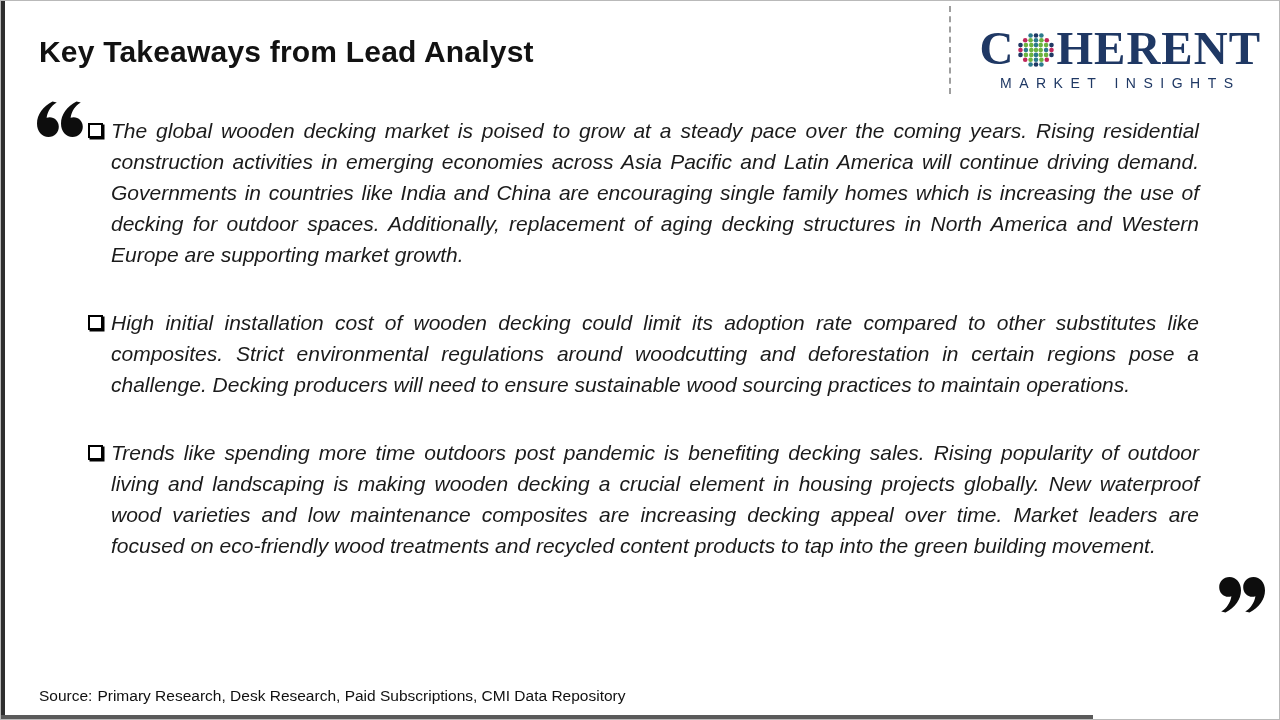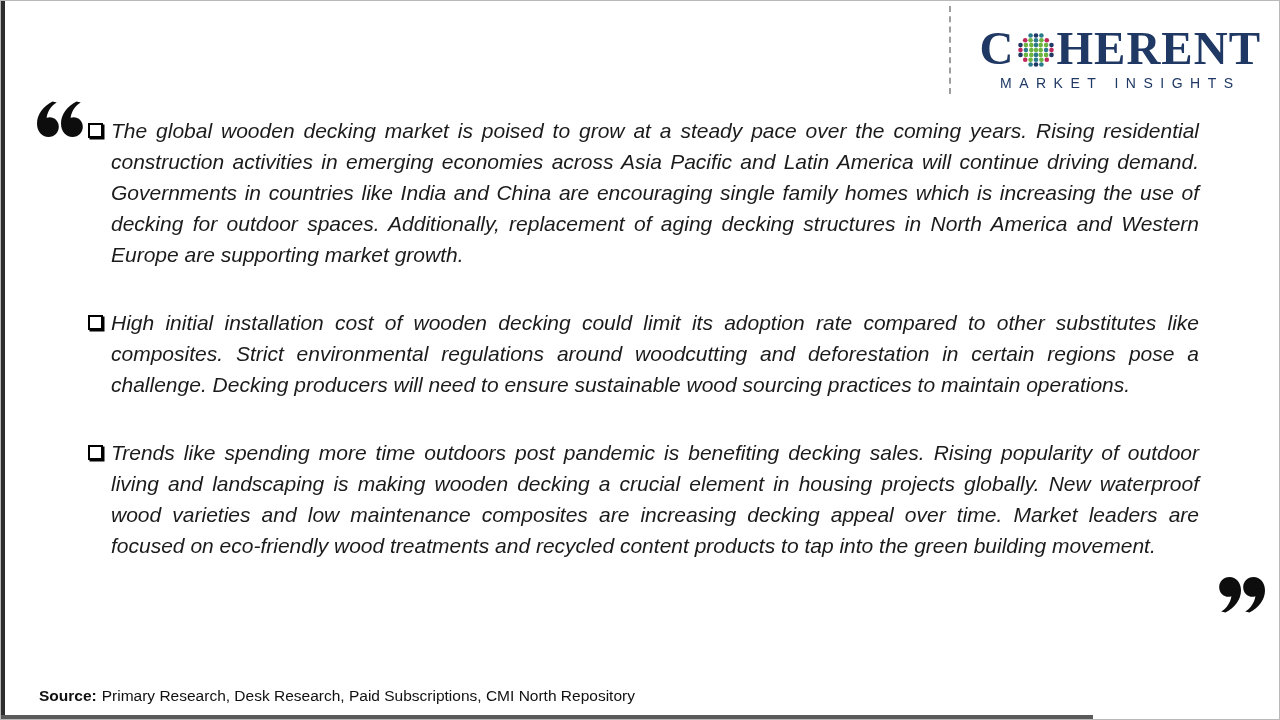--- a/index.html
+++ b/index.html
@@ -32,30 +32,31 @@
     position:relative;padding-left:22px;margin:0 0 37px 0;
     font-style:italic;font-size:21px;line-height:31px;color:#1b1b1b;
     text-align:justify;
   }
   .square-bullet{
     position:absolute;left:-1px;top:8px;width:11px;height:11px;
     border:2px solid #000;background:#fff;box-shadow:1.5px 1.5px 0 #000;
   }
   
   .source-line{position:absolute;left:38px;top:686px;font-size:15.5px;color:#101010;}
-  .source-label{font-weight:700;}
+  .source-label{font-weight:400;}
   .source-text{margin-left:5px;}
 </style>
 </head>
 <body>
 
 <div class="slide">
   <div class="left-bar"></div>
   <div class="bottom-bar"></div>
 
+  <div class="page-title">Key Takeaways from Lead Analyst</div>
 
   <div class="logo-divider"></div>
   <div class="logo">
     <div class="logo-row1">
       <span>C</span>
       <svg class="logo-globe" width="40" height="40" viewBox="0 0 40 40">
         <g>
           <circle cx="14.6" cy="5.5" r="2.3" fill="#2B7A8C"></circle>
             <circle cx="20" cy="5.5" r="2.3" fill="#1F3864"></circle>
             <circle cx="25.4" ccy="5.5" cy="5.5" r="2.3" fill="#2B7A8C"></circle>
@@ -115,15 +116,15 @@
     </p>
     <p class="takeaway">
       <span class="square-bullet"></span><span>High initial installation cost of wooden decking could limit its adoption rate compared to other substitutes like composites. Strict environmental regulations around woodcutting and deforestation in certain regions pose a challenge. Decking producers will need to ensure sustainable wood sourcing practices to maintain operations.</span>
     </p>
     <p class="takeaway">
       <span class="square-bullet"></span><span>Trends like spending more time outdoors post pandemic is benefiting decking sales. Rising popularity of outdoor living and landscaping is making wooden decking a crucial element in housing projects globally. New waterproof wood varieties and low maintenance composites are increasing decking appeal over time. Market leaders are focused on eco-friendly wood treatments and recycled content products to tap into the green building movement.</span>
     </p>
   </div>
 
   <div class="source-line">
-    <span class="source-label">Source:</span><span class="source-text">Primary Research, Desk Research, Paid Subscriptions, CMI North Repository</span>
+    <span class="source-label">Source:</span><span class="source-text">Primary Research, Desk Research, Paid Subscriptions, CMI Data Repository</span>
   </div>
 </div>
 
 </body></html>

